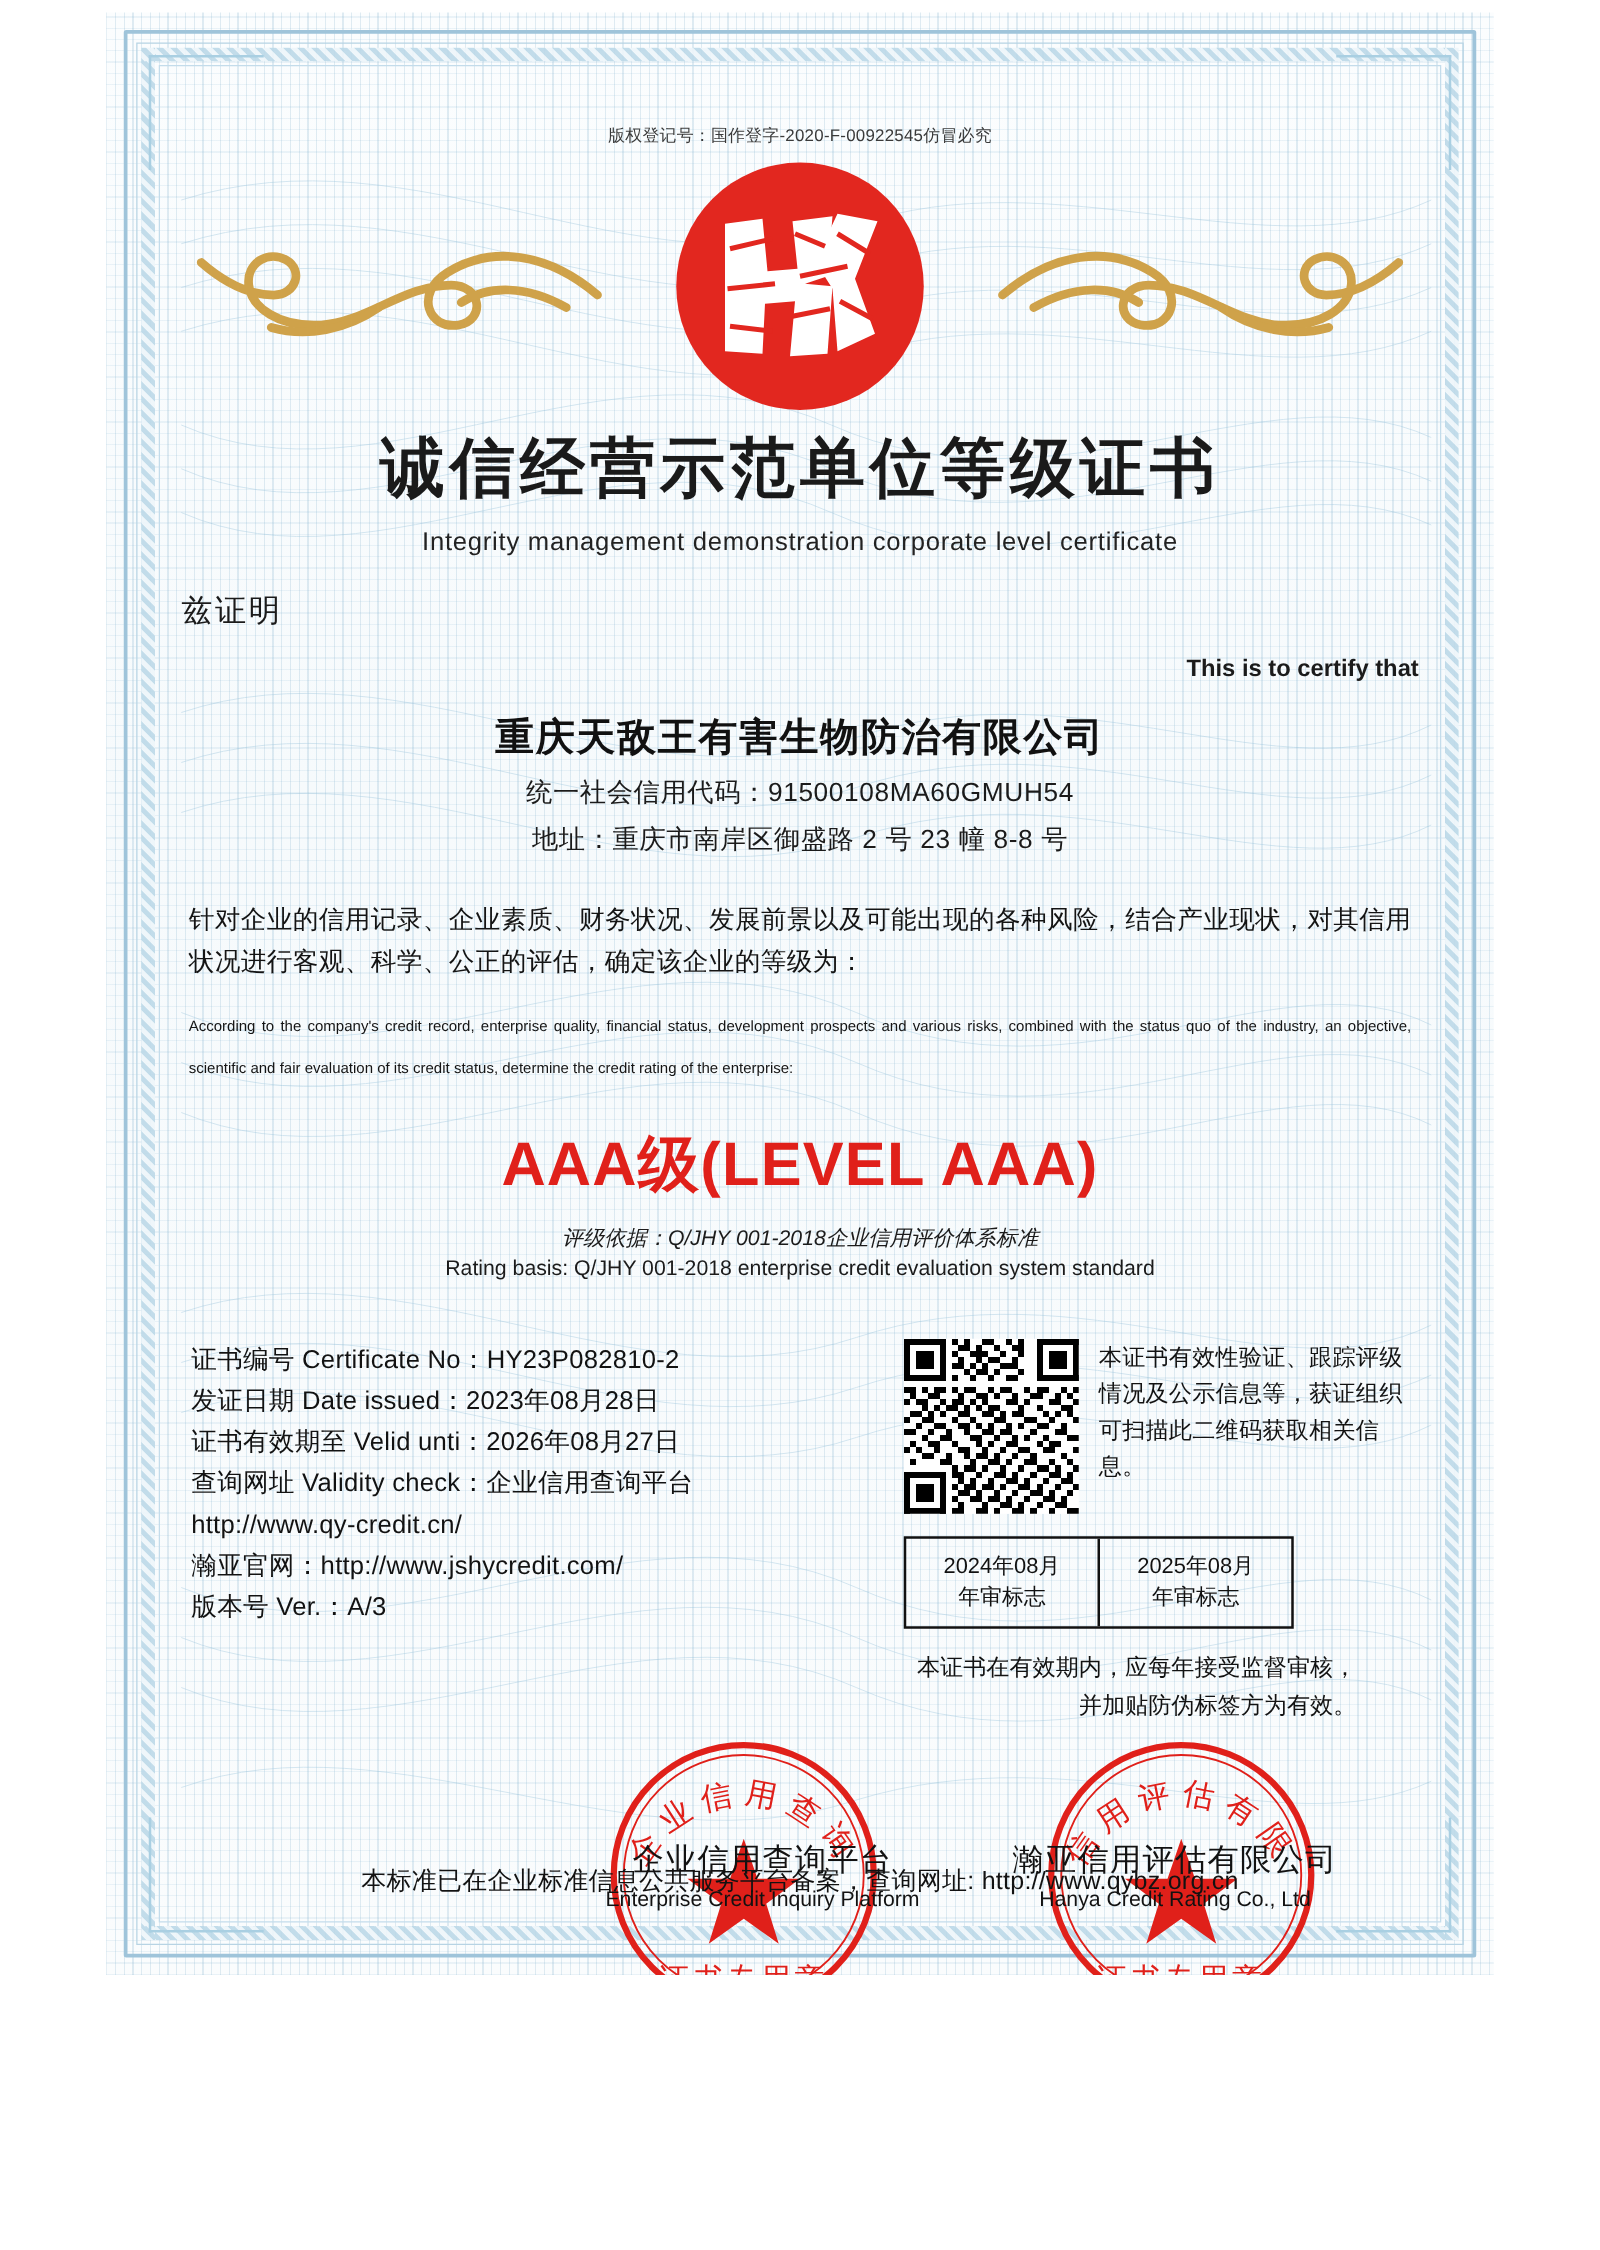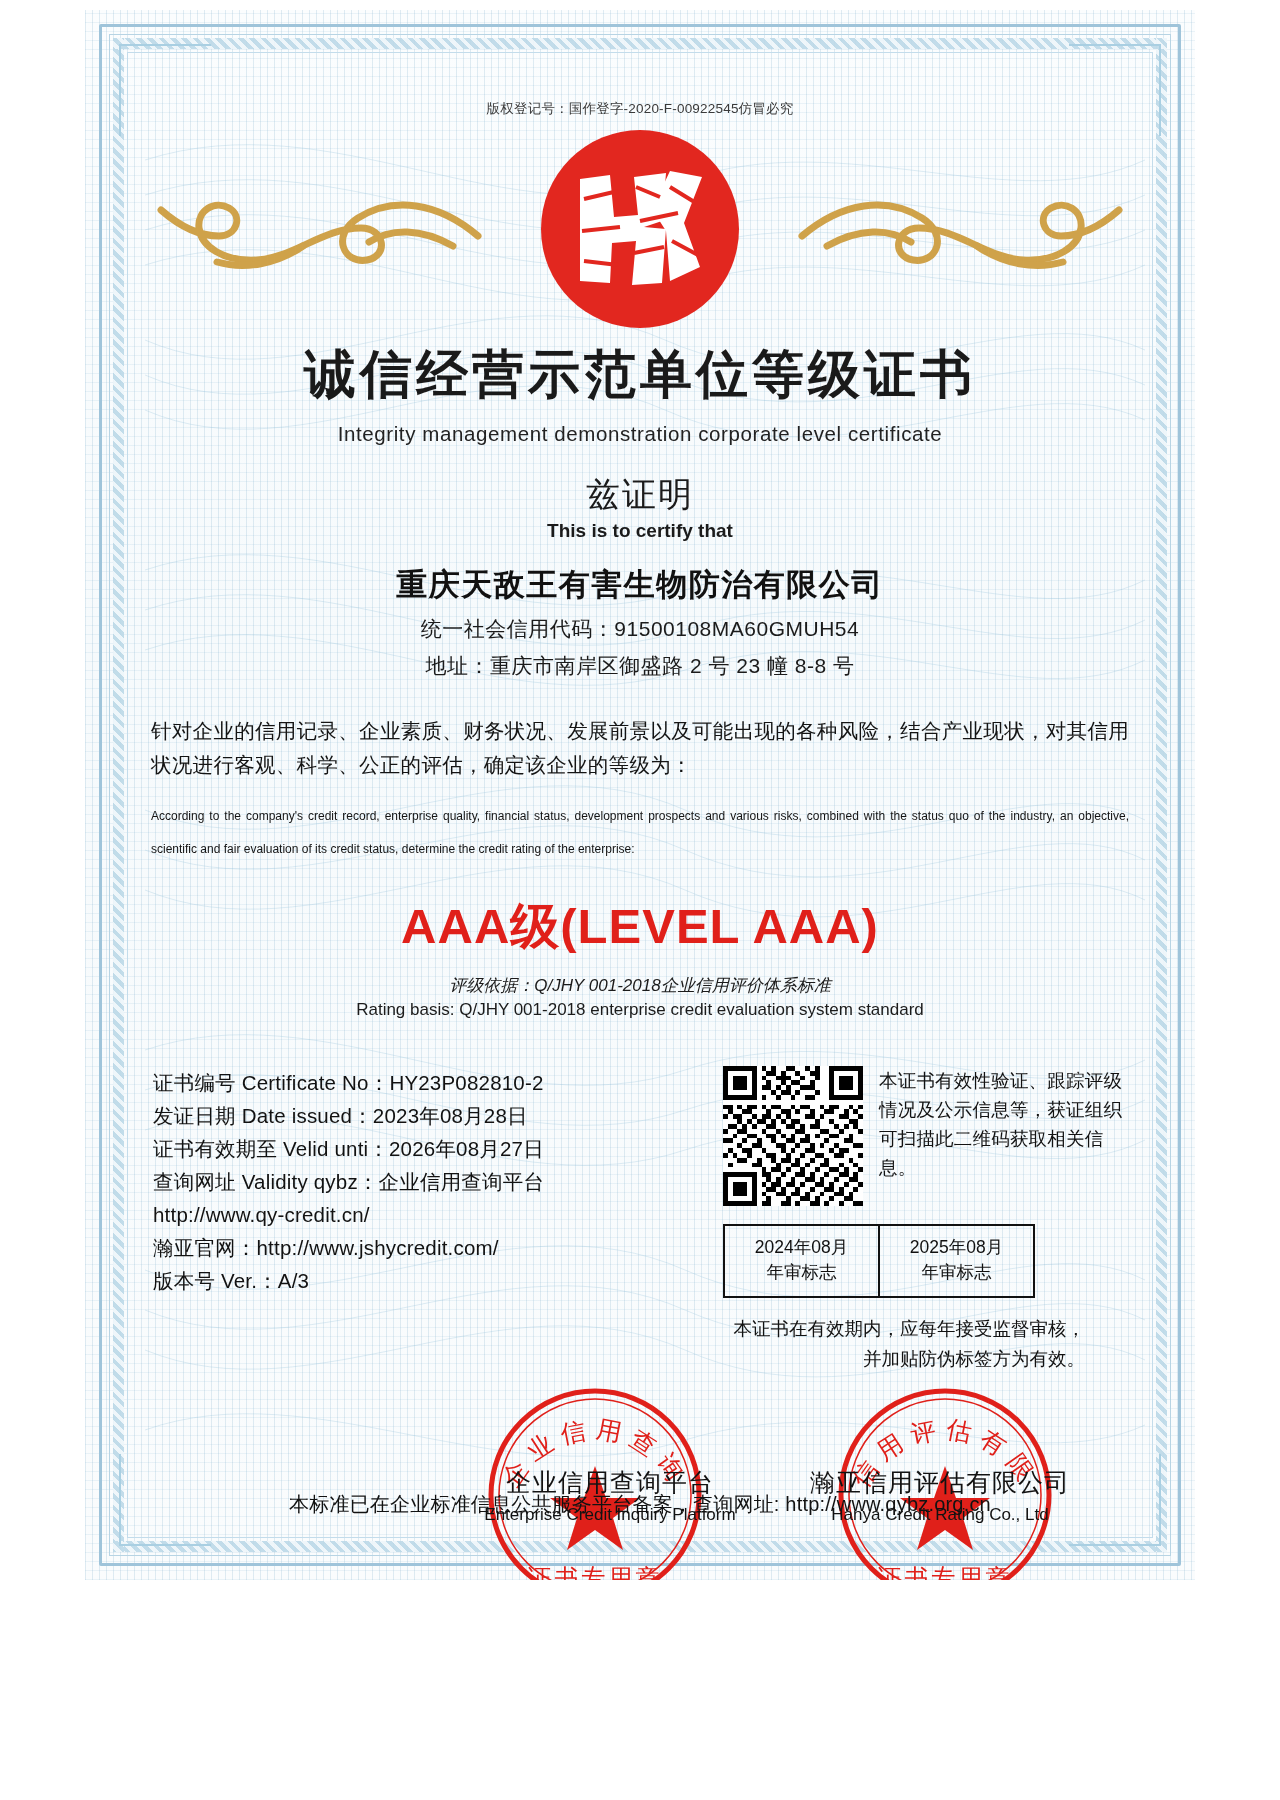--- a/index.html
+++ b/index.html
@@ -114,32 +114,31 @@
   }
   .title-en {
     text-align: center;
     font-size: 20.5px;
     color: #222;
     letter-spacing: .6px;
     margin-top: 12px;
   }
 
   .certify-cn {
-    text-align: center;
-    font-size: 34px;
+    font-size: 25px;
     color: #1b1b1b;
     margin-top: 26px;
     letter-spacing: 2px;
   }
   .certify-en {
-    text-align: center;
+    text-align: right;
     font-size: 19px;
     font-weight: 600;
     color: #1b1b1b;
-    margin-top: 2px;
+    margin-top: 20px;
   }
 
   .company-name {
     text-align: center;
     font-size: 31px;
     font-weight: 700;
     color: #111;
     letter-spacing: 1.5px;
     margin-top: 22px;
   }
@@ -383,21 +382,21 @@
 
     <div class="level">AAA级(LEVEL AAA)</div>
     <div class="basis-cn">评级依据：Q/JHY 001-2018企业信用评价体系标准</div>
     <div class="basis-en">Rating basis: Q/JHY 001-2018 enterprise credit evaluation system standard</div>
 
     <div class="detail-row">
       <div class="detail-left">
         <div class="detail-line">证书编号 Certificate No：HY23P082810-2</div>
         <div class="detail-line">发证日期 Date issued：2023年08月28日</div>
         <div class="detail-line">证书有效期至 Velid unti：2026年08月27日</div>
-        <div class="detail-line">查询网址 Validity qybz：企业信用查询平台</div>
+        <div class="detail-line">查询网址 Validity check：企业信用查询平台</div>
         <div class="detail-line">http://www.qy-credit.cn/</div>
         <div class="detail-line">瀚亚官网：http://www.jshycredit.com/</div>
         <div class="detail-line">版本号 Ver.：A/3</div>
       </div>
 
       <div class="detail-right">
         <div class="qr-row">
           <svg class="qr-box" viewBox="0 0 29 29" shape-rendering="crispEdges">
             <rect width="29" height="29" fill="#ffffff"></rect>
             <g fill="#000000">

